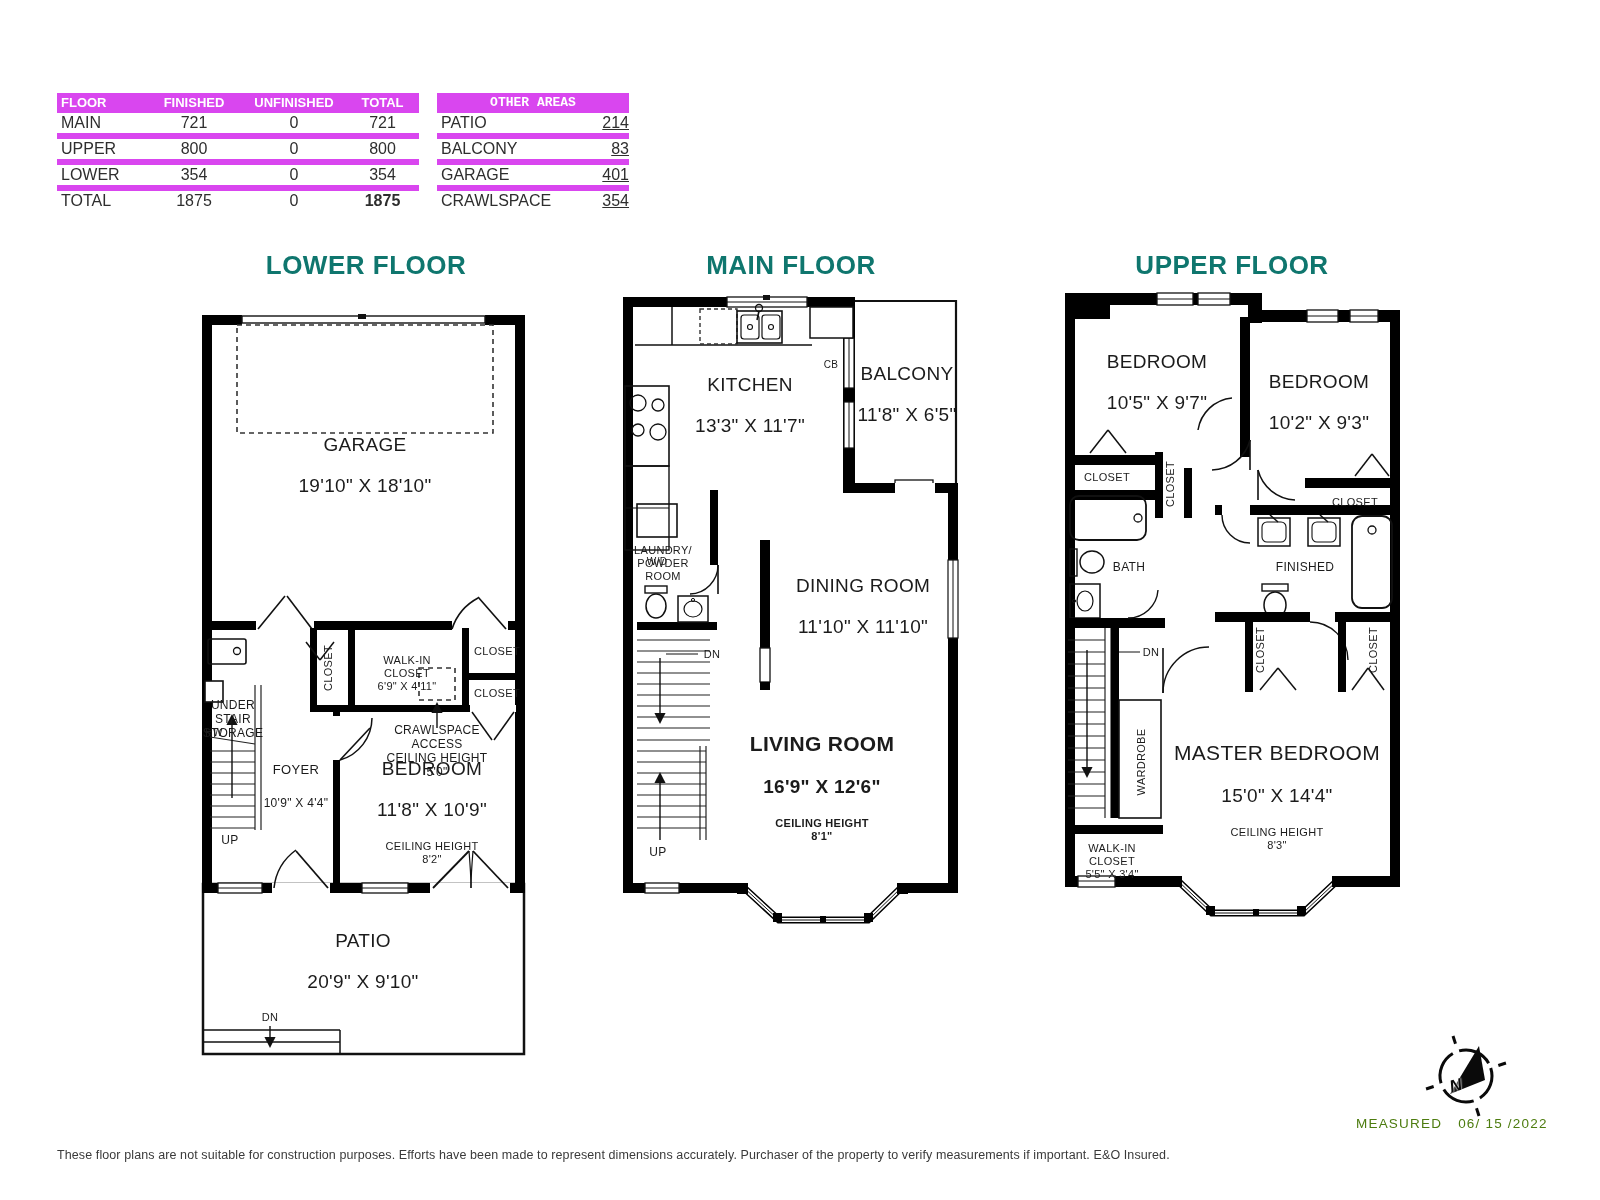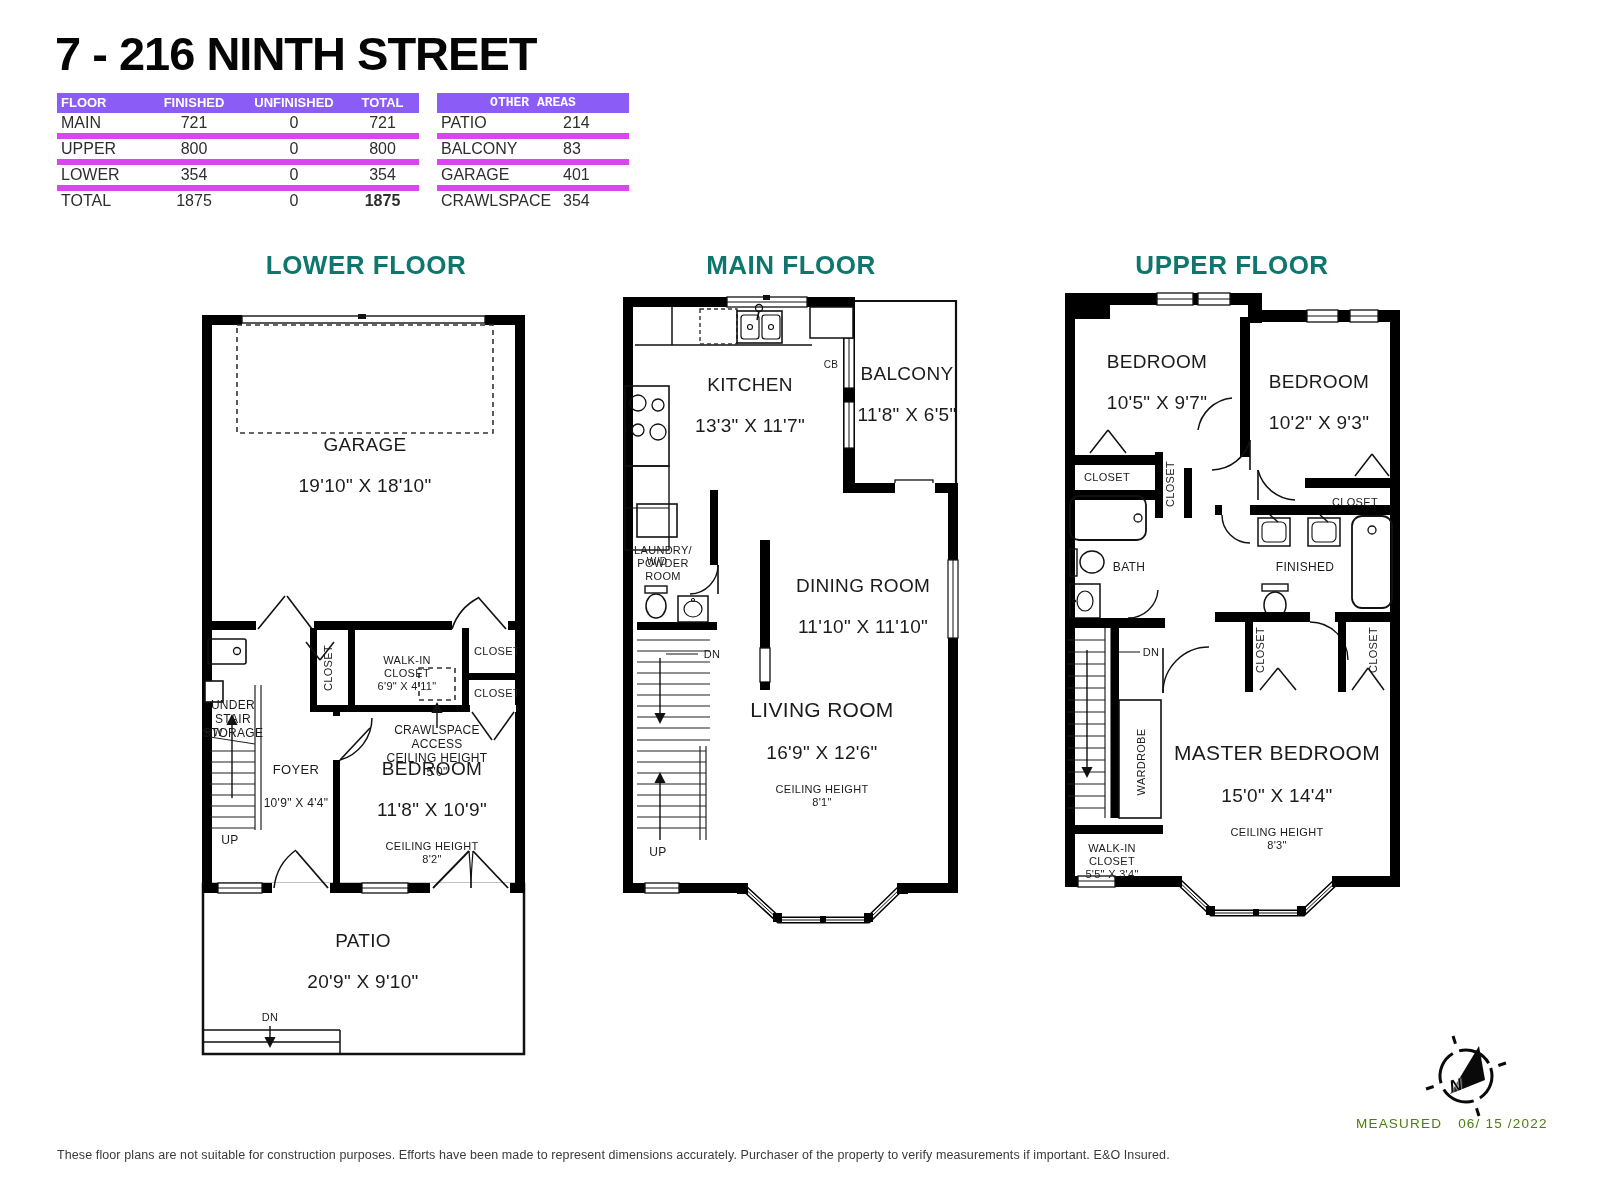--- a/index.html
+++ b/index.html
@@ -4,30 +4,30 @@
 <style>
   html,body{margin:0;padding:0;background:#fff;}
   .page{position:relative;width:1600px;height:1200px;background:#ffffff;overflow:hidden;
         font-family:"Liberation Sans",sans-serif;color:#1e1e1e;}
   .title{position:absolute;left:55px;top:26px;font-size:47px;font-weight:900;
          letter-spacing:-1px;color:#050505;}
   
   .tbl{position:absolute;top:93px;font-size:16px;color:#2e2e2e;}
   .tbl1{left:57px;width:362px;}
   .tbl2{left:437px;width:192px;}
-  .thead{display:flex;background:#8b5cf6;color:#fff;font-weight:bold;font-size:13px;
+  .thead{display:flex;background:#d946ef;color:#fff;font-weight:bold;font-size:13px;
          height:20px;line-height:20px;}
   .trow{display:flex;height:20px;line-height:19px;border-bottom:6px solid #d946ef;}
   .trow.last{border-bottom:none;}
   .c-floor{width:85px;padding-left:4px;text-align:left;}
   .c-fin{width:96px;text-align:center;}
   .c-unf{width:104px;text-align:center;}
   .c-tot{width:73px;text-align:center;}
   .c-name{width:122px;padding-left:4px;text-align:left;}
-  .c-val{width:66px;text-align:left;}
+  .c-val{width:66px;text-align:right;text-decoration:underline;}
   .bold{font-weight:bold;}
   .oa-head{display:block;text-align:center;font-family:Liberation Mono, monospace;}
   
   .floor-title{position:absolute;transform:translate(-50%,0);font-size:26px;font-weight:700;
                color:#0f766e;letter-spacing:.5px;white-space:nowrap;}
   
   .lbl{position:absolute;transform:translate(-50%,-50%);text-align:center;
        white-space:pre-line;color:#1b1b1b;line-height:1.18;letter-spacing:.3px;}
   .vert{transform:translate(-50%,-50%) rotate(-90deg);white-space:nowrap;}
   .s21{font-size:21px;}
@@ -44,21 +44,20 @@
               letter-spacing:.1px;}
   .compass-n{position:absolute;left:1456px;top:1086px;transform:translate(-50%,-50%) rotate(-15deg);
              font-size:17px;font-weight:900;font-style:italic;color:#0a0a0a;
              text-shadow:0 0 2px #fff,0 0 2px #fff;}
 </style>
 </head>
 <body>
 
 <div class="page">
 
-  <div class="title">7 - 216 NINTH STREET</div>
 
   <div class="tbl tbl1">
     <div class="thead">
       <span class="c-floor">FLOOR</span>
       <span class="c-fin">FINISHED</span>
       <span class="c-unf">UNFINISHED</span>
       <span class="c-tot">TOTAL</span>
     </div>
     <div class="trow">
       <span class="c-floor">MAIN</span>
@@ -525,21 +524,21 @@
   <div class="lbl s10" style="left:657px;top:520px;">W/D</div>
   <div class="lbl s11" style="left:663px;top:563px;">LAUNDRY/
 POWDER
 ROOM</div>
   <div class="lbl s11" style="left:712px;top:654px;">DN</div>
   <div class="lbl" style="left:863px;top:607px;">
     <div class="s20">DINING ROOM</div>
     <div class="s20">11'10" X 11'10"</div>
   </div>
   <div class="lbl s12" style="left:658px;top:852px;">UP</div>
-  <div class="lbl" style="left:822px;top:753px;">
+  <div class="lbl" style="left:822px;top:787px;font-weight:bold;">
     <div class="s21">LIVING ROOM</div>
     <div class="s20">16'9" X 12'6"</div>
     <div class="s11">CEILING HEIGHT
 8'1"</div>
   </div>
 
   <div class="lbl" style="left:1157px;top:383px;">
     <div class="s20">BEDROOM</div>
     <div class="s20">10'5" X 9'7"</div>
   </div>

